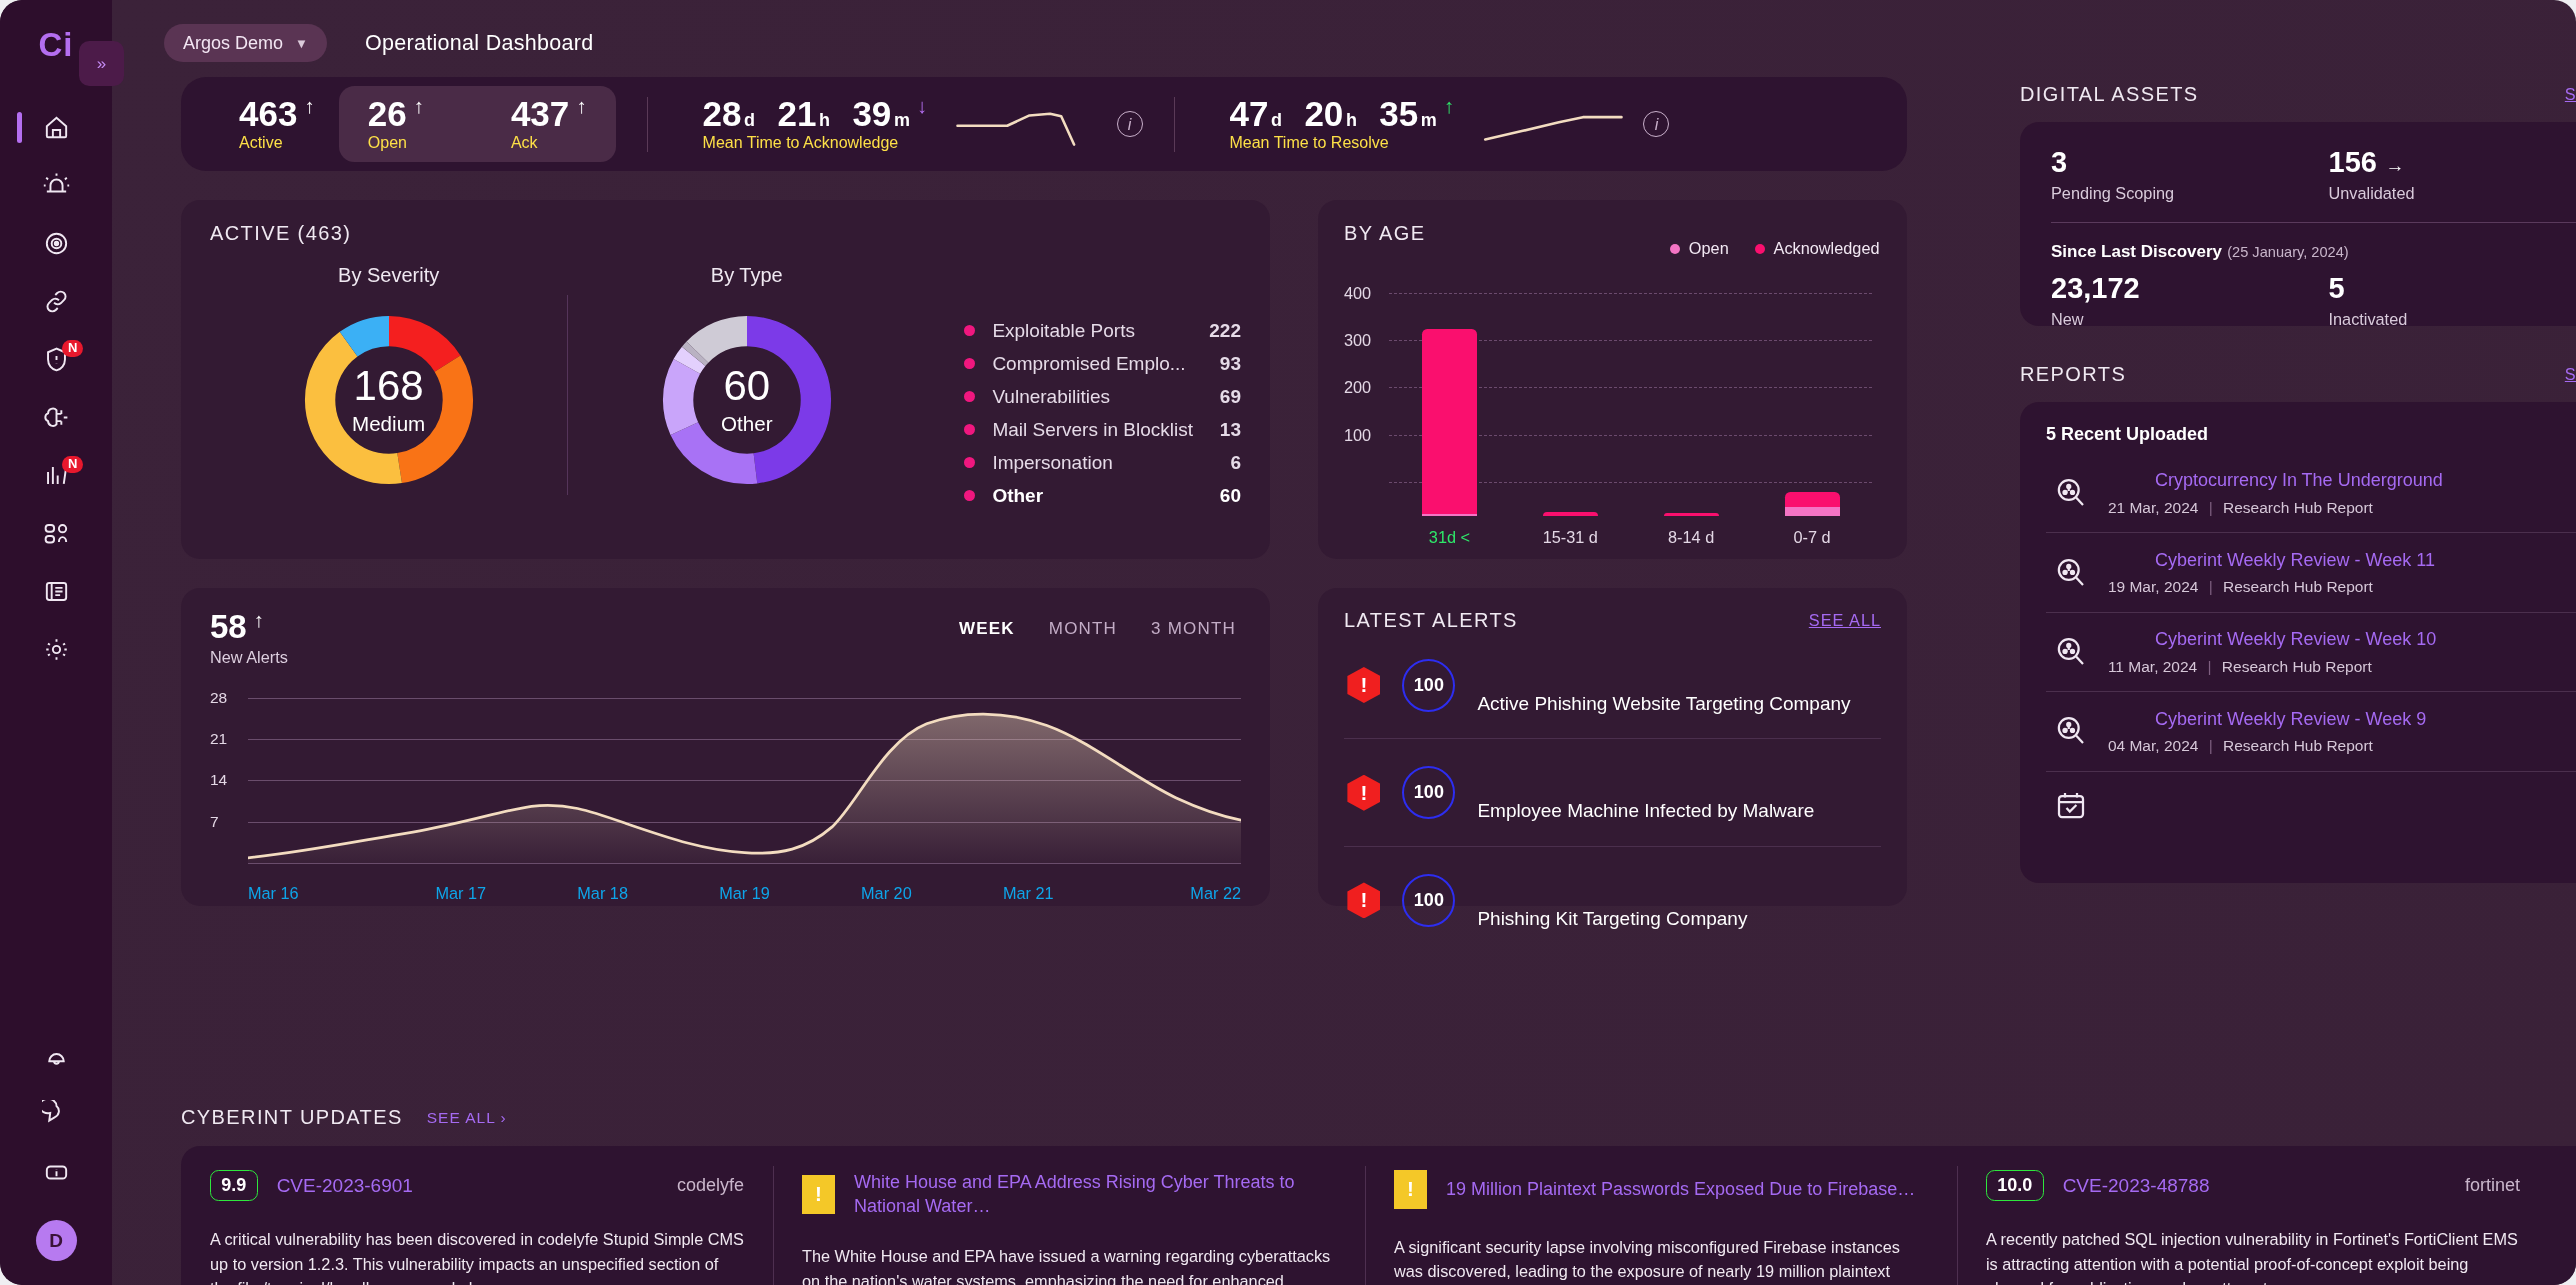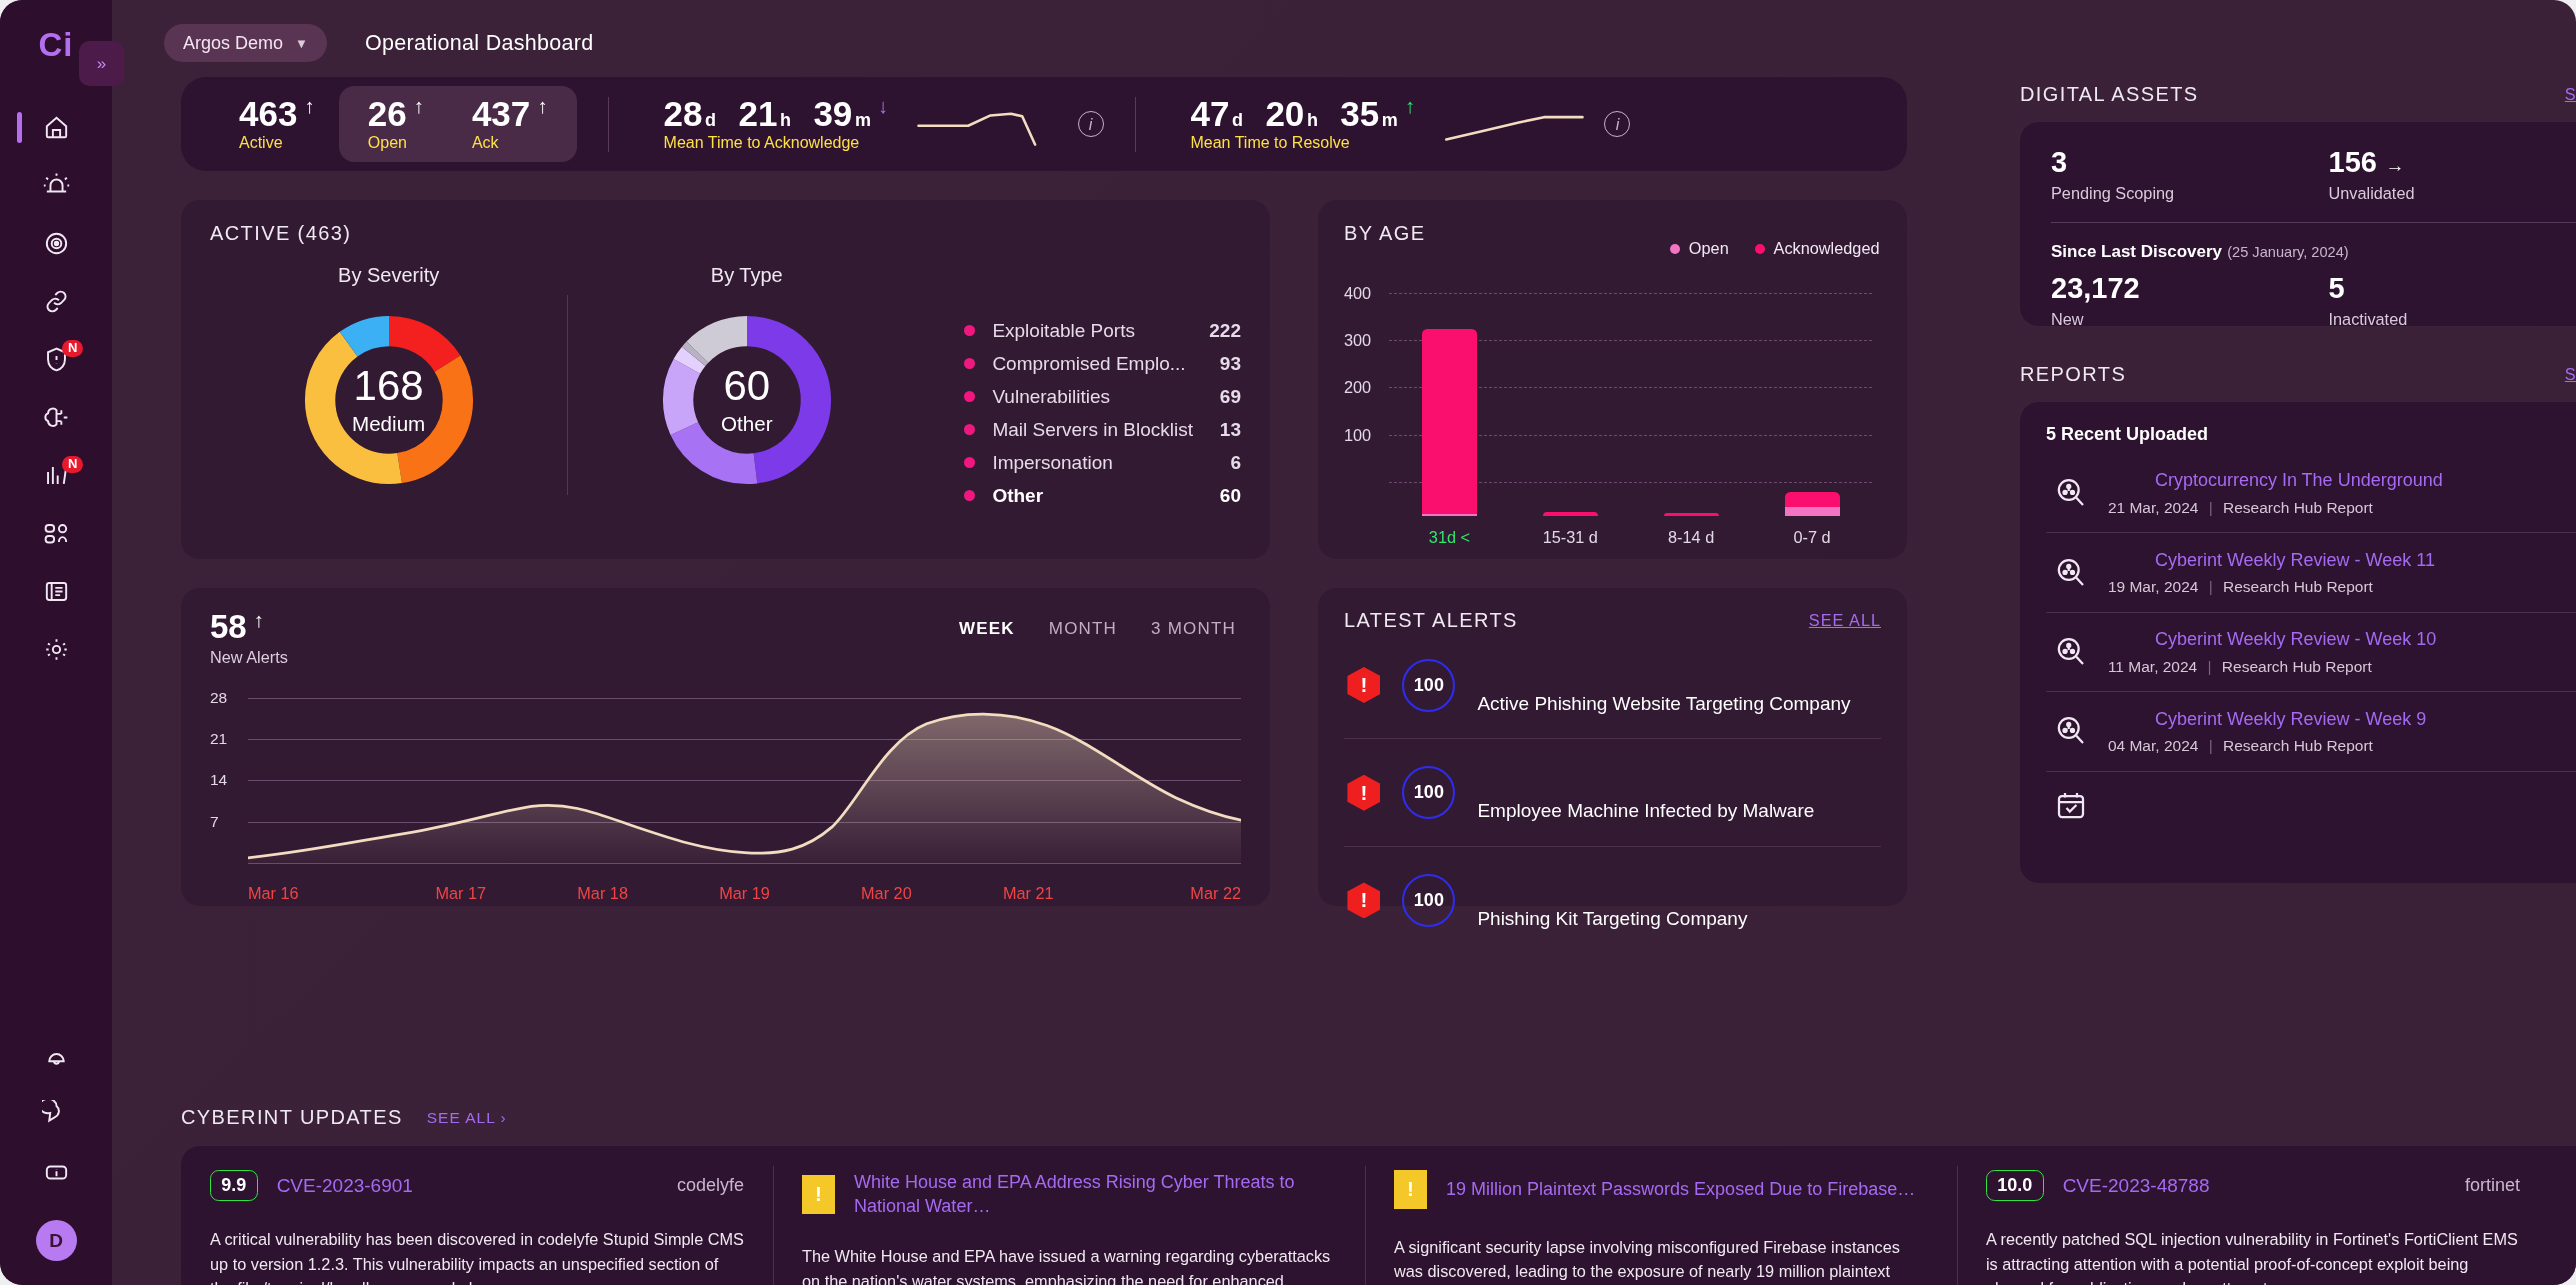--- a/index.html
+++ b/index.html
@@ -138,21 +138,21 @@
   .kpi {
     display: flex; flex-direction: column; justify-content: center;
     padding: 0 24px; min-width: 93px;
   }
   .kpi-val { color: #fff; font-size: 35px; font-weight: 700; line-height: 1; display: flex; align-items: flex-start; gap: 6.9px; }
   .kpi-val .unit { font-size: 18px; font-weight: 700; align-self: flex-end; margin-left: -4.3px; margin-bottom: 2.6px;}
   .kpi-lab { color: #fde047; font-size: 16px; margin-top: 3px; }
   .arrow-up { color: #fff; font-size: 20.6px; line-height: 1; }
   .arrow-up.violet { color: #b46ef0; }
   .arrow-up.green { color: #2ee86a; }
-  .kpi-pill { background: #4a2b47; border-radius: 15.5px; display: flex; padding: 10.3px 5.2px; }
+  .kpi-pill { background: #4a2b47; border-radius: 15.5px; display: flex; padding: 10.3px 5.2px; gap: 39px; }
   .kpi-sep { width: 0.9px; height: 55px; background: #5a3a57; margin: 0 31px; }
   .spark { width: 163px; height: 48px; }
   .info-i {
     width: 26px; height: 26px; border-radius: 50%;
     border: 1.7px solid #c9b0cb; color: #c9b0cb;
     font-size: 16.3px; display: flex; align-items: center; justify-content: center;
     font-style: italic; cursor: pointer;
   }
 
   
@@ -202,21 +202,21 @@
   .tabs { position: absolute; right: 34px; top: 31px; display: flex; gap: 34px; }
   .tab { color: #c3acc6; font-size: 17px; letter-spacing: 1.2px; cursor: pointer; }
   .tab.active { color: #fff; font-weight: 700; }
   .ln-head { display: flex; flex-direction: column; }
   .ln-val { color: #fff; font-size: 33px; font-weight: 700; display: flex; gap: 6.9px; align-items: flex-start; line-height: 1;}
   .ln-lab { color: #ddcfdf; font-size: 16.3px; margin-top: 5.2px; }
   .line-chart { position: absolute; left: 29px; right: 29px; top: 110px; height: 172px; }
   .ln-y { position: absolute; left: 0; color: #e4d8e6; font-size: 15.5px; transform: translateY(-50%); }
   .ln-grid { position: absolute; left: 38px; right: 0; border-top: 0.9px solid #6a4d6c; }
   .ln-x { position: absolute; left: 38px; right: 0; bottom: -33px; display: flex; }
-  .ln-x span { flex: 1; text-align: center; color: #ef4444; font-size: 16.3px; }
+  .ln-x span { flex: 1; text-align: center; color: #0ea5e9; font-size: 16.3px; }
   .ln-x span:first-child { text-align: left; }
   .ln-x span:last-child { text-align: right; }
 
   
   .latest-panel { flex: 1; height: 318px; padding: 20.6px 26px; position: relative; }
   .la-head { display: flex; align-items: center; justify-content: space-between; }
   .la-row { display: flex; align-items: center; padding: 22px 3.4px; gap: 22px; }
   .la-row + .la-row { border-top: 0.9px solid #4b2f4d; }
   .hex {
     width: 33px; height: 36px; background: #f01f1f; flex: none;

